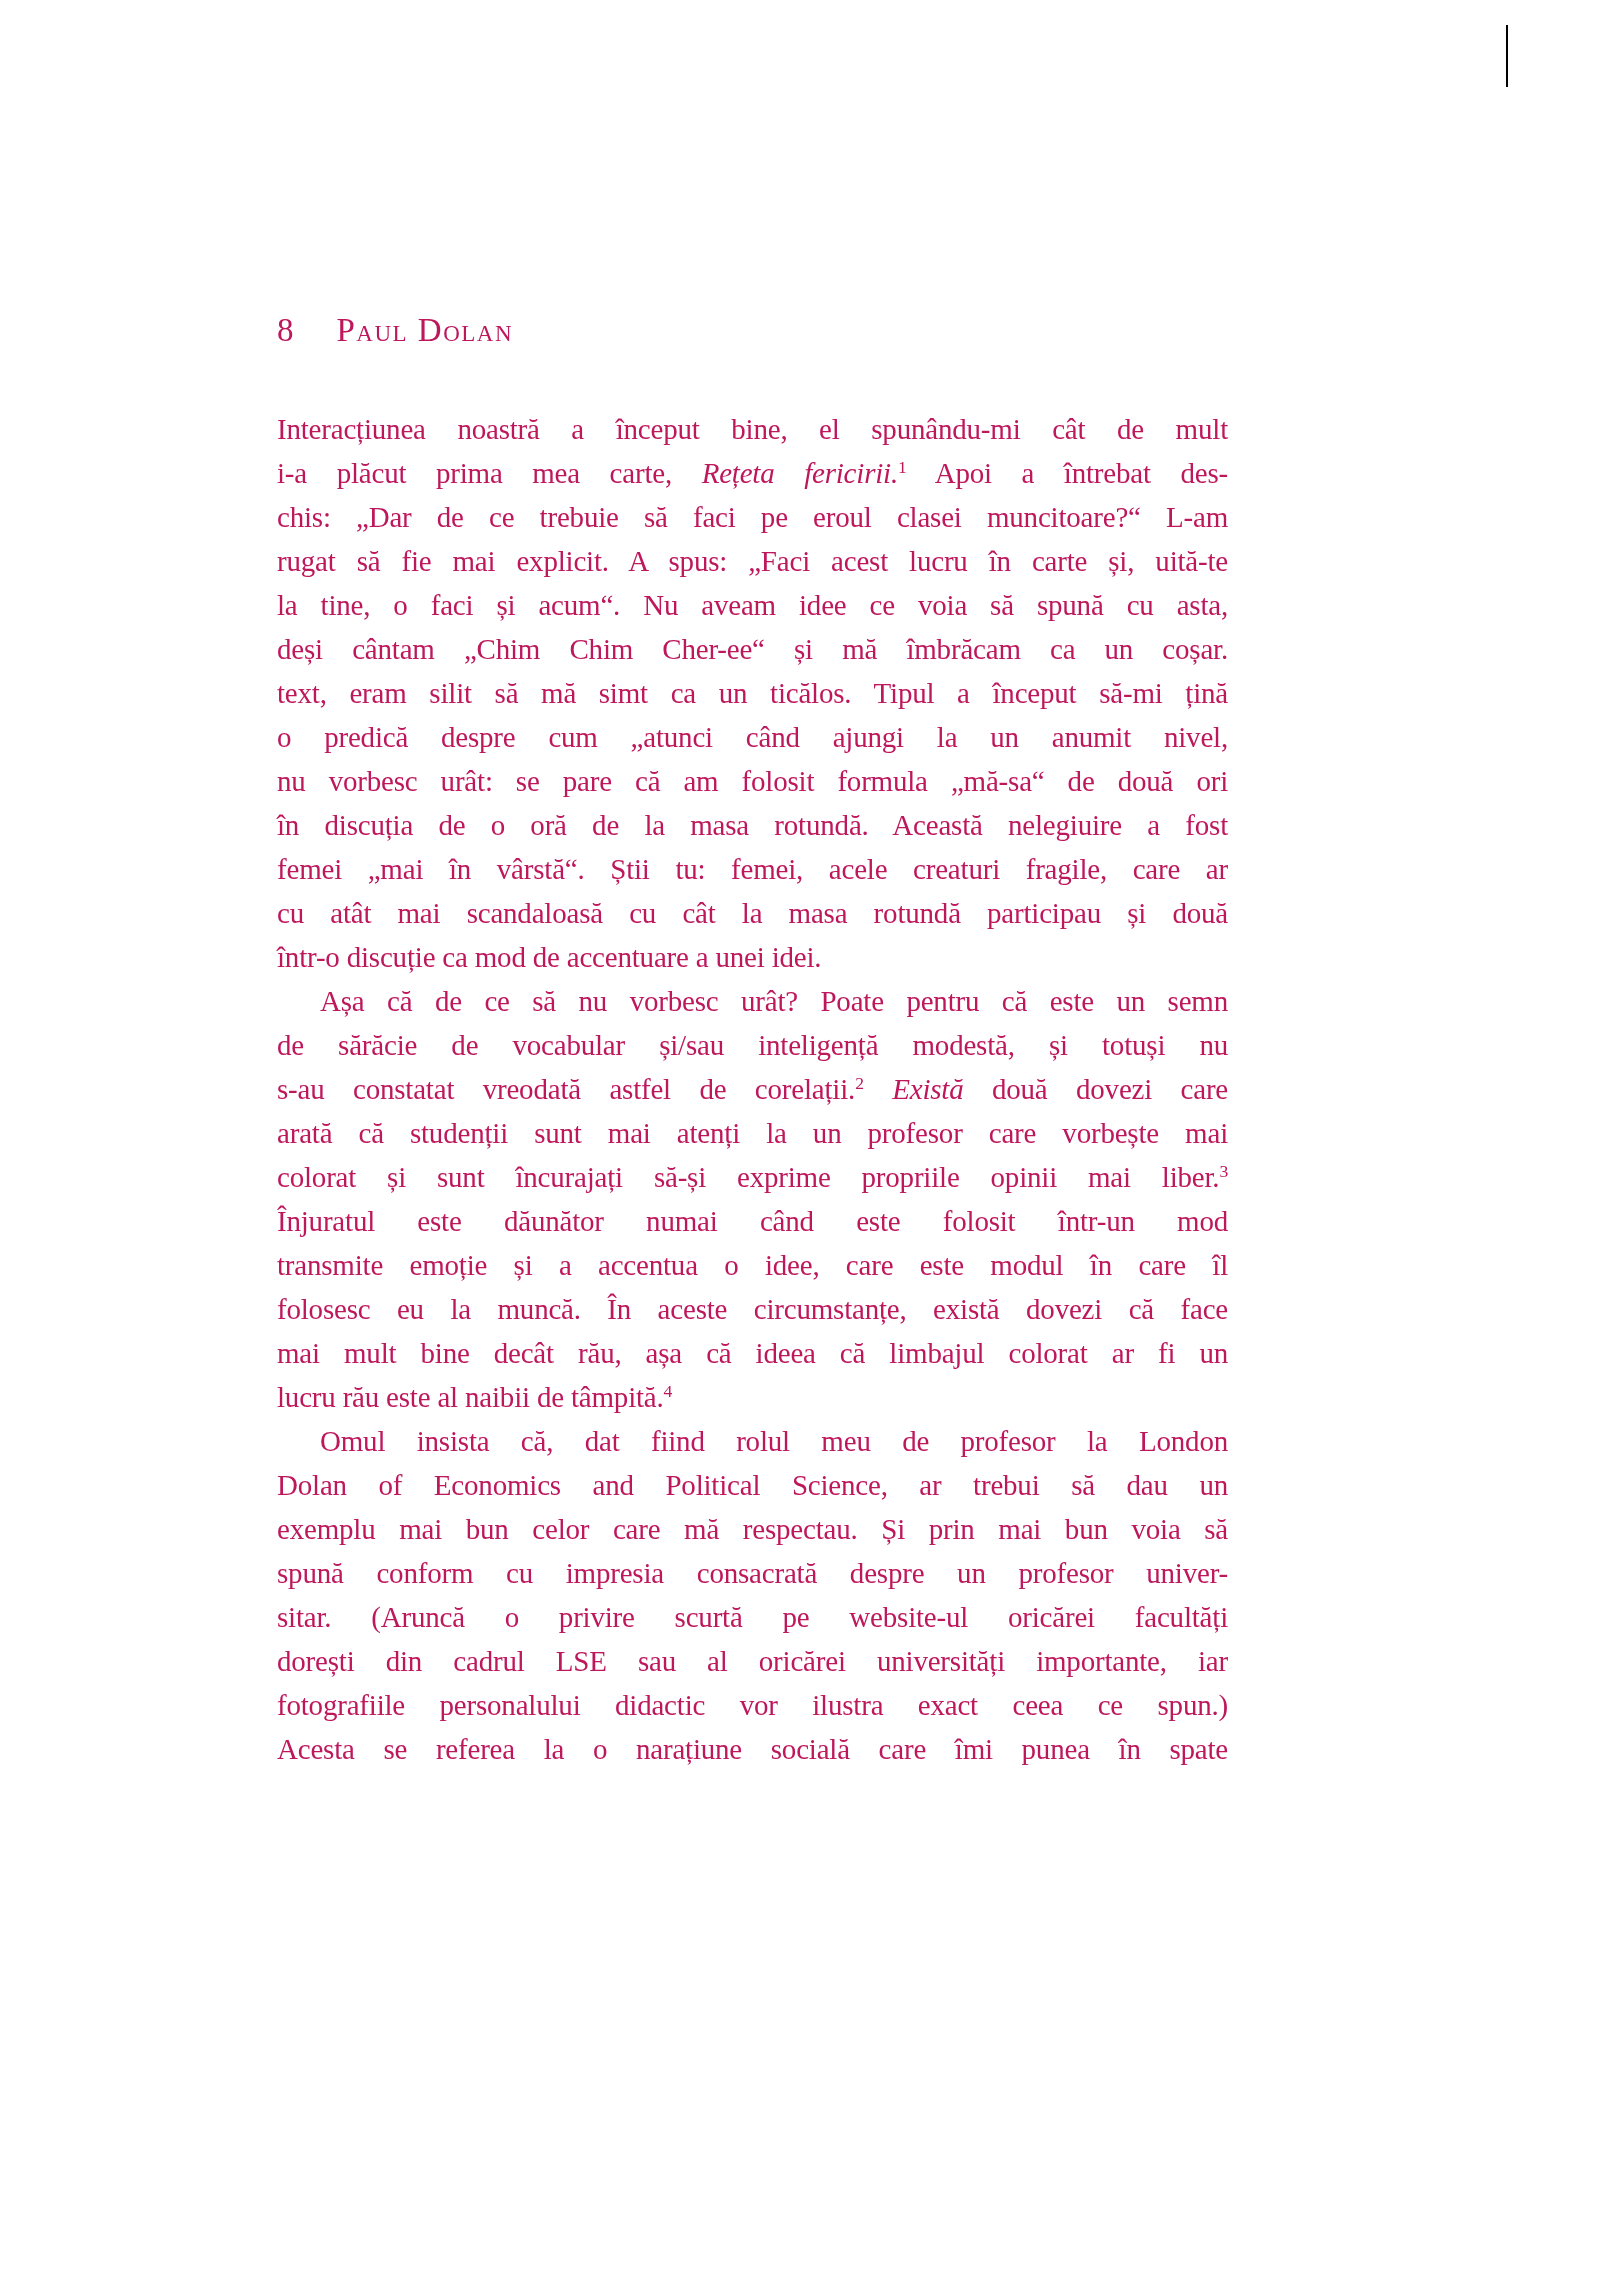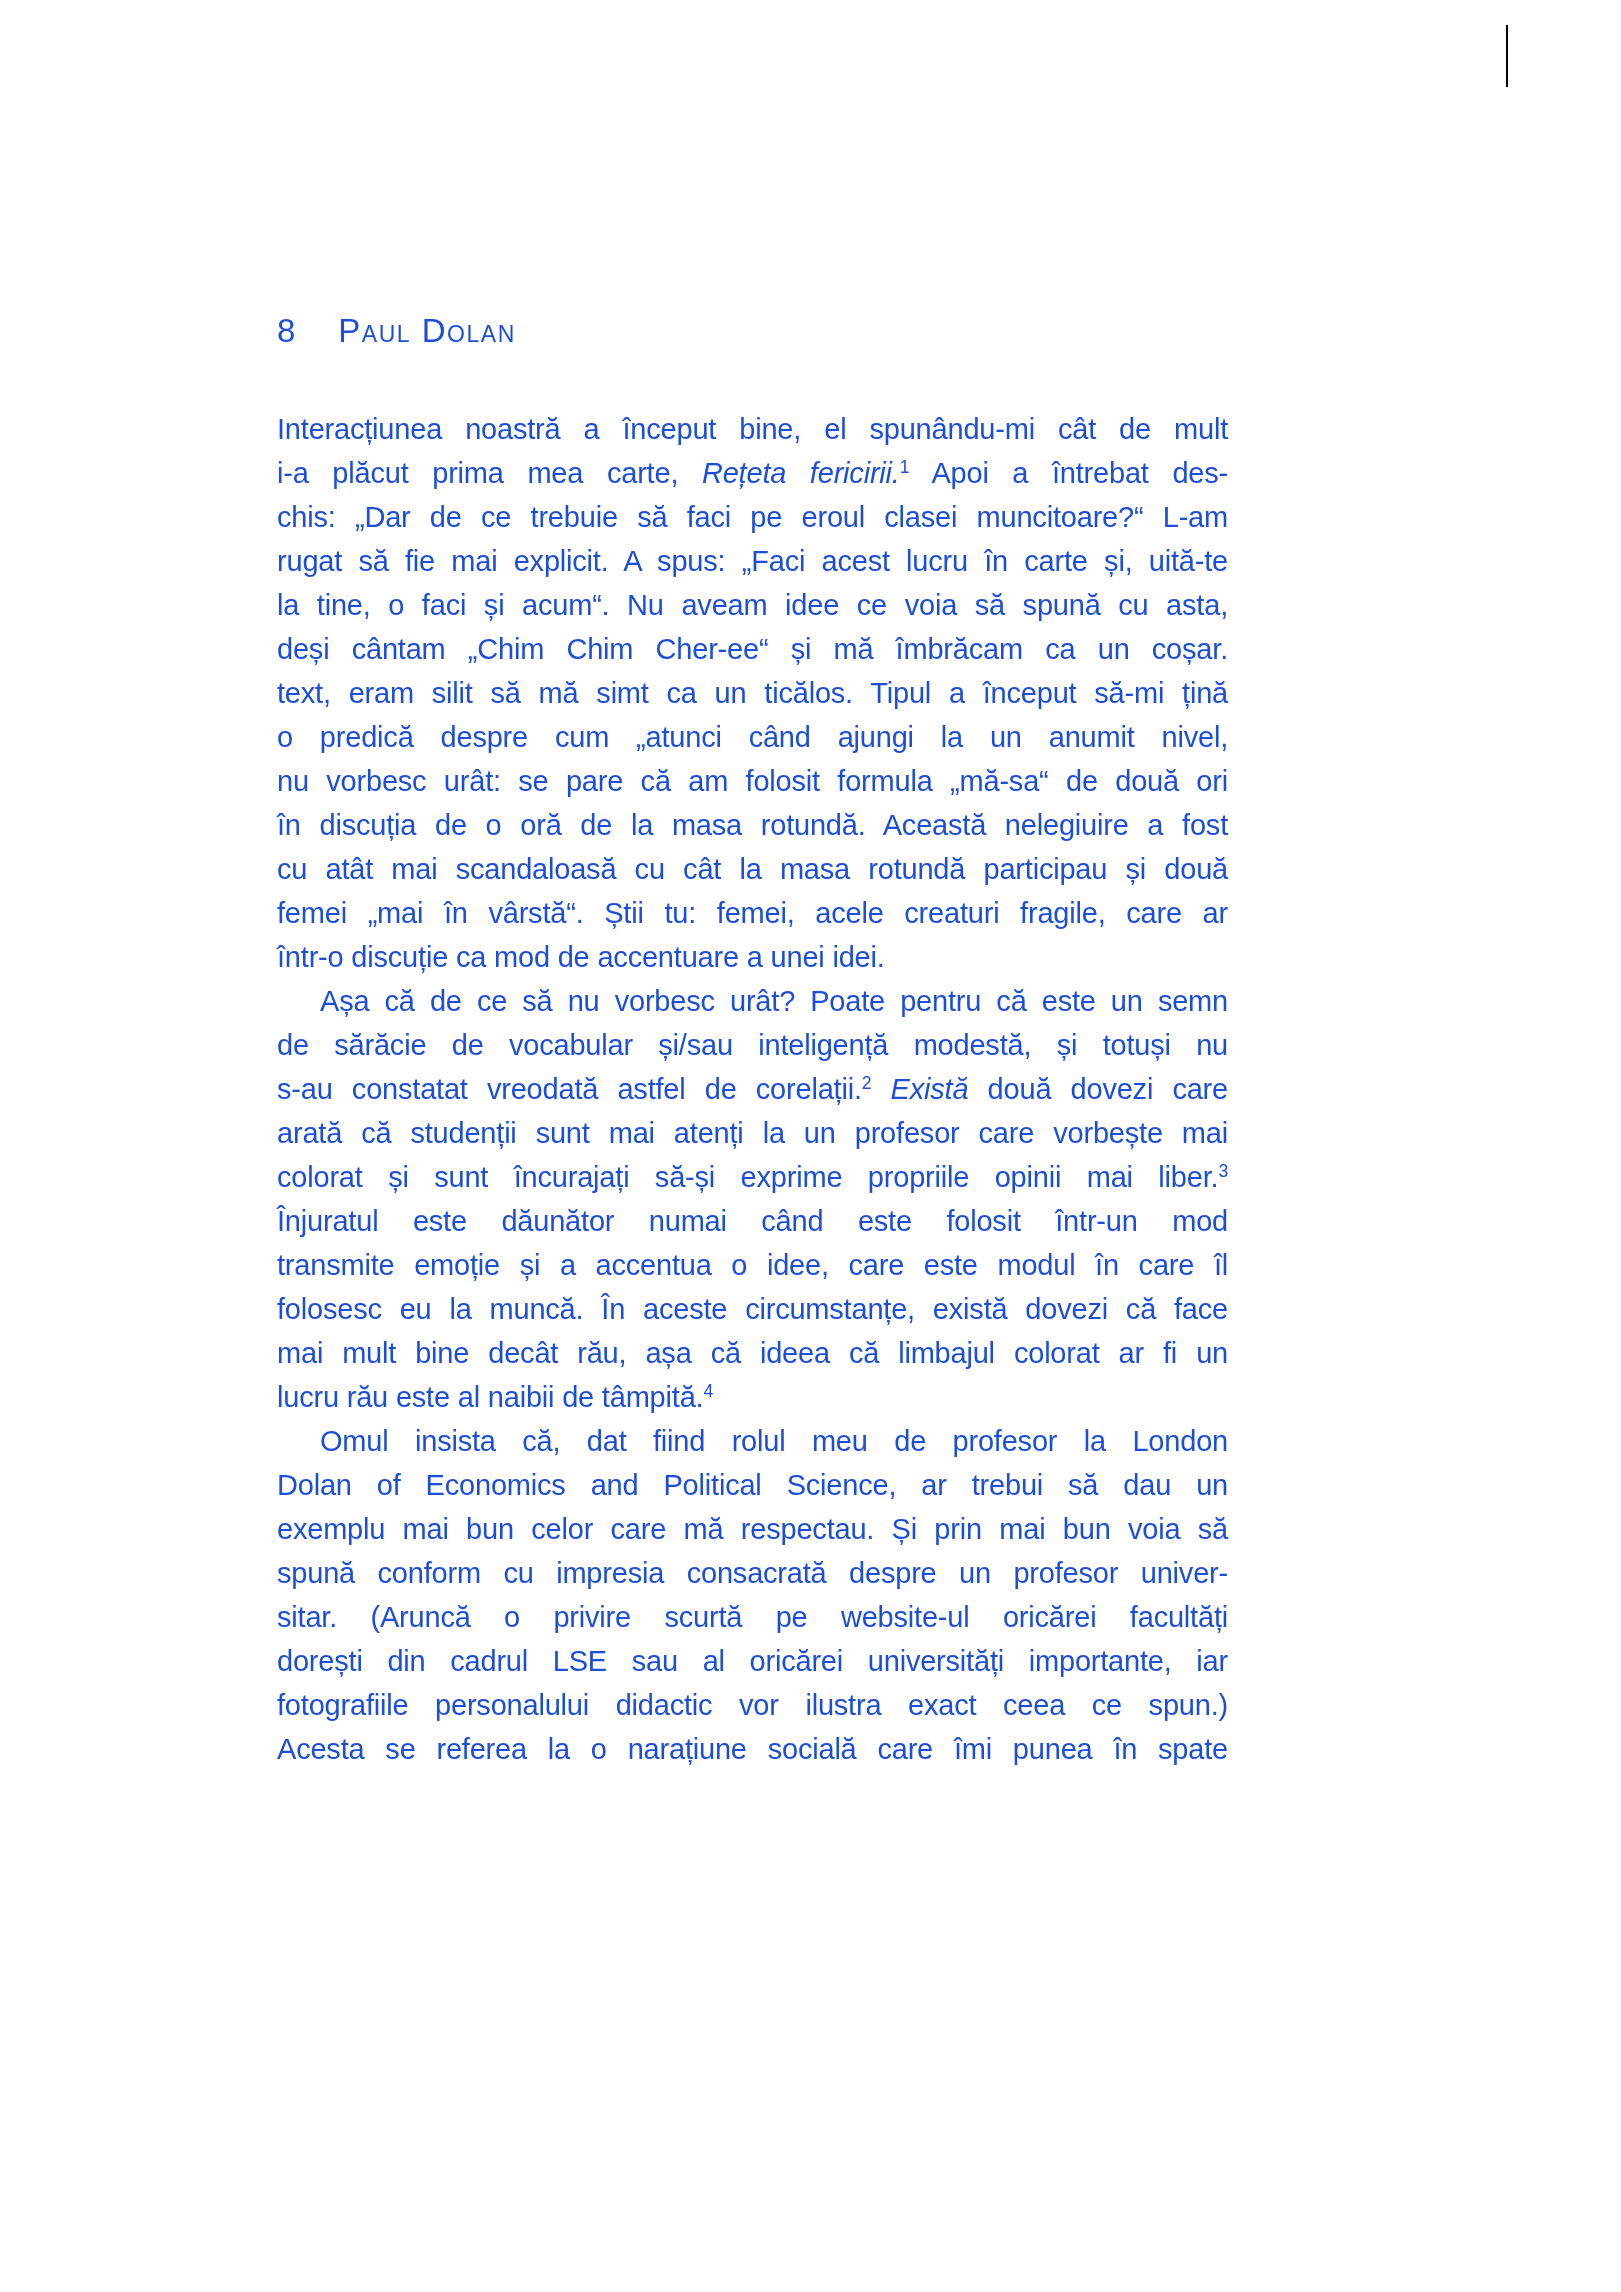--- a/index.html
+++ b/index.html
@@ -6,22 +6,22 @@
     margin: 0;
     padding: 0;
     background: #ffffff;
   }
   .page {
     position: relative;
     width: 1621px;
     height: 1788px;
     background: #ffffff;
     overflow: hidden;
-    font-family: Liberation Sans, sans-serif;
-    color: #1d4ed8;
+    font-family: Liberation Serif, serif;
+    color: #be185d;
   }
   .page-header {
     position: absolute;
     left: 277px;
     top: 312px;
     font-size: 33px;
     line-height: 37px;
     white-space: nowrap;
   }
   .page-number {
@@ -86,22 +86,22 @@
       <div class="line"><span>Interacțiunea noastră a început bine, el spunându-mi cât de mult</span></div>
       <div class="line"><span>i-a plăcut prima mea carte, </span><i>Rețeta fericirii.</i><sup>1</sup><span> Apoi a întrebat des-</span></div>
       <div class="line"><span>chis: „Dar de ce trebuie să faci pe eroul clasei muncitoare?“ L-am</span></div>
       <div class="line"><span>rugat să fie mai explicit. A spus: „Faci acest lucru în carte și, uită-te</span></div>
       <div class="line"><span>la tine, o faci și acum“. Nu aveam idee ce voia să spună cu asta,</span></div>
       <div class="line"><span>deși cântam „Chim Chim Cher-ee“ și mă îmbrăcam ca un coșar.</span></div>
       <div class="line"><span>text, eram silit să mă simt ca un ticălos. Tipul a început să-mi țină</span></div>
       <div class="line"><span>o predică despre cum „atunci când ajungi la un anumit nivel,</span></div>
       <div class="line"><span>nu vorbesc urât: se pare că am folosit formula „mă-sa“ de două ori</span></div>
       <div class="line"><span>în discuția de o oră de la masa rotundă. Această nelegiuire a fost</span></div>
+      <div class="line"><span>femei „mai în vârstă“. Știi tu: femei, acele creaturi fragile, care ar</span></div>
       <div class="line"><span>cu atât mai scandaloasă cu cât la masa rotundă participau și două</span></div>
-      <div class="line"><span>femei „mai în vârstă“. Știi tu: femei, acele creaturi fragile, care ar</span></div>
       <div class="line left"><span>într-o discuție ca mod de accentuare a unei idei.</span></div>
       <div class="line indent"><span>Așa că de ce să nu vorbesc urât? Poate pentru că este un semn</span></div>
       <div class="line"><span>de sărăcie de vocabular și/sau inteligență modestă, și totuși nu</span></div>
       <div class="line"><span>s-au constatat vreodată astfel de corelații.</span><sup>2</sup><span> </span><i>Există</i><span> două dovezi care</span></div>
       <div class="line"><span>arată că studenții sunt mai atenți la un profesor care vorbește mai</span></div>
       <div class="line"><span>colorat și sunt încurajați să-și exprime propriile opinii mai liber.</span><sup>3</sup></div>
       <div class="line"><span>Înjuratul este dăunător numai când este folosit într-un mod</span></div>
       <div class="line"><span>transmite emoție și a accentua o idee, care este modul în care îl</span></div>
       <div class="line"><span>folosesc eu la muncă. În aceste circumstanțe, există dovezi că face</span></div>
       <div class="line"><span>mai mult bine decât rău, așa că ideea că limbajul colorat ar fi un</span></div>

